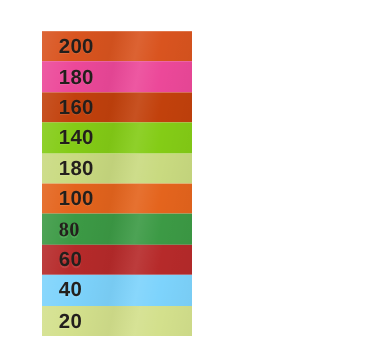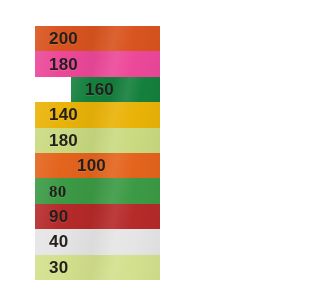--- a/index.html
+++ b/index.html
@@ -56,37 +56,37 @@
 </head>
 <body>
 
 <div id="stack">
     <div class="band" style="background: rgb(217, 84, 31);">
       <span class="band-label">200</span>
     </div>
     <div class="band" style="background: #ec4899;">
       <span class="band-label">180</span>
     </div>
-    <div class="band" style="background: #15803d; margin-left: 36px;">
+    <div class="band" style="background: #c2410c;">
       <span class="band-label">160</span>
     </div>
-    <div class="band" style="background: #eab308;">
+    <div class="band" style="background: #84cc16;">
       <span class="band-label">140</span>
     </div>
     <div class="band" style="background: rgb(201, 218, 128);">
       <span class="band-label">180</span>
     </div>
-    <div class="band" style="background: rgb(228, 100, 29); padding-left: 28px;">
+    <div class="band" style="background: rgb(228, 100, 29);">
       <span class="band-label">100</span>
     </div>
     <div class="band" style="background: rgb(60, 154, 69); font-family: Liberation Serif, serif;">
       <span class="band-label">80</span>
     </div>
     <div class="band" style="background: rgb(182, 42, 42);">
-      <span class="band-label">90</span>
+      <span class="band-label">60</span>
     </div>
-    <div class="band" style="background: #e5e5e5;">
+    <div class="band" style="background: #7dd3fc;">
       <span class="band-label">40</span>
     </div>
     <div class="band" style="background: rgb(211, 224, 140);">
-      <span class="band-label">30</span>
+      <span class="band-label">20</span>
     </div>
   </div>
 
 </body></html>

